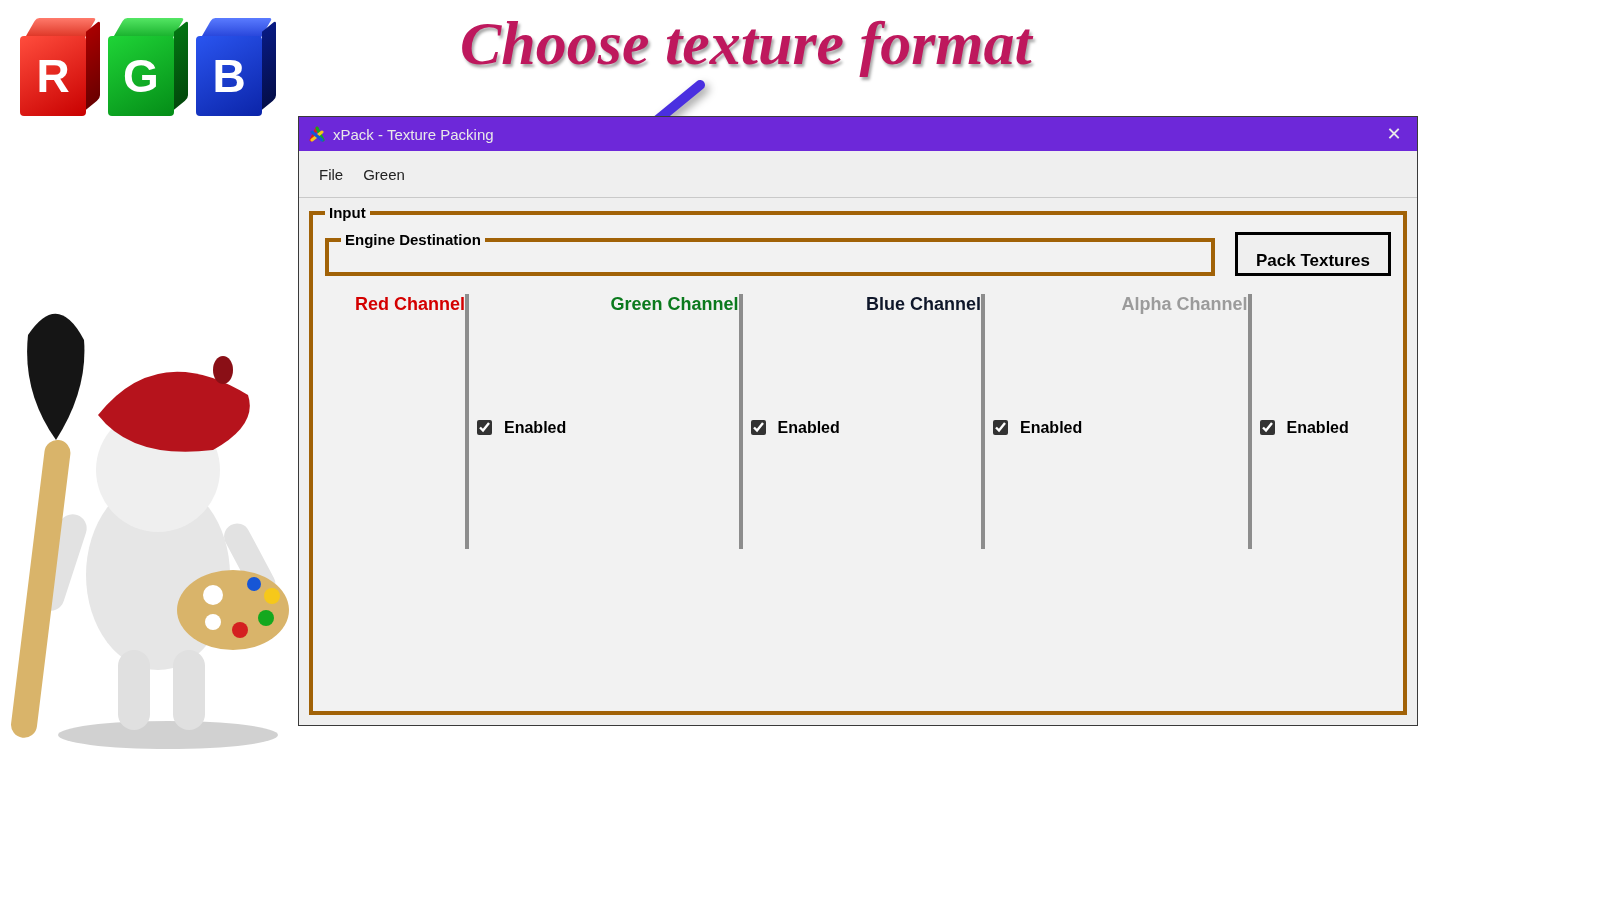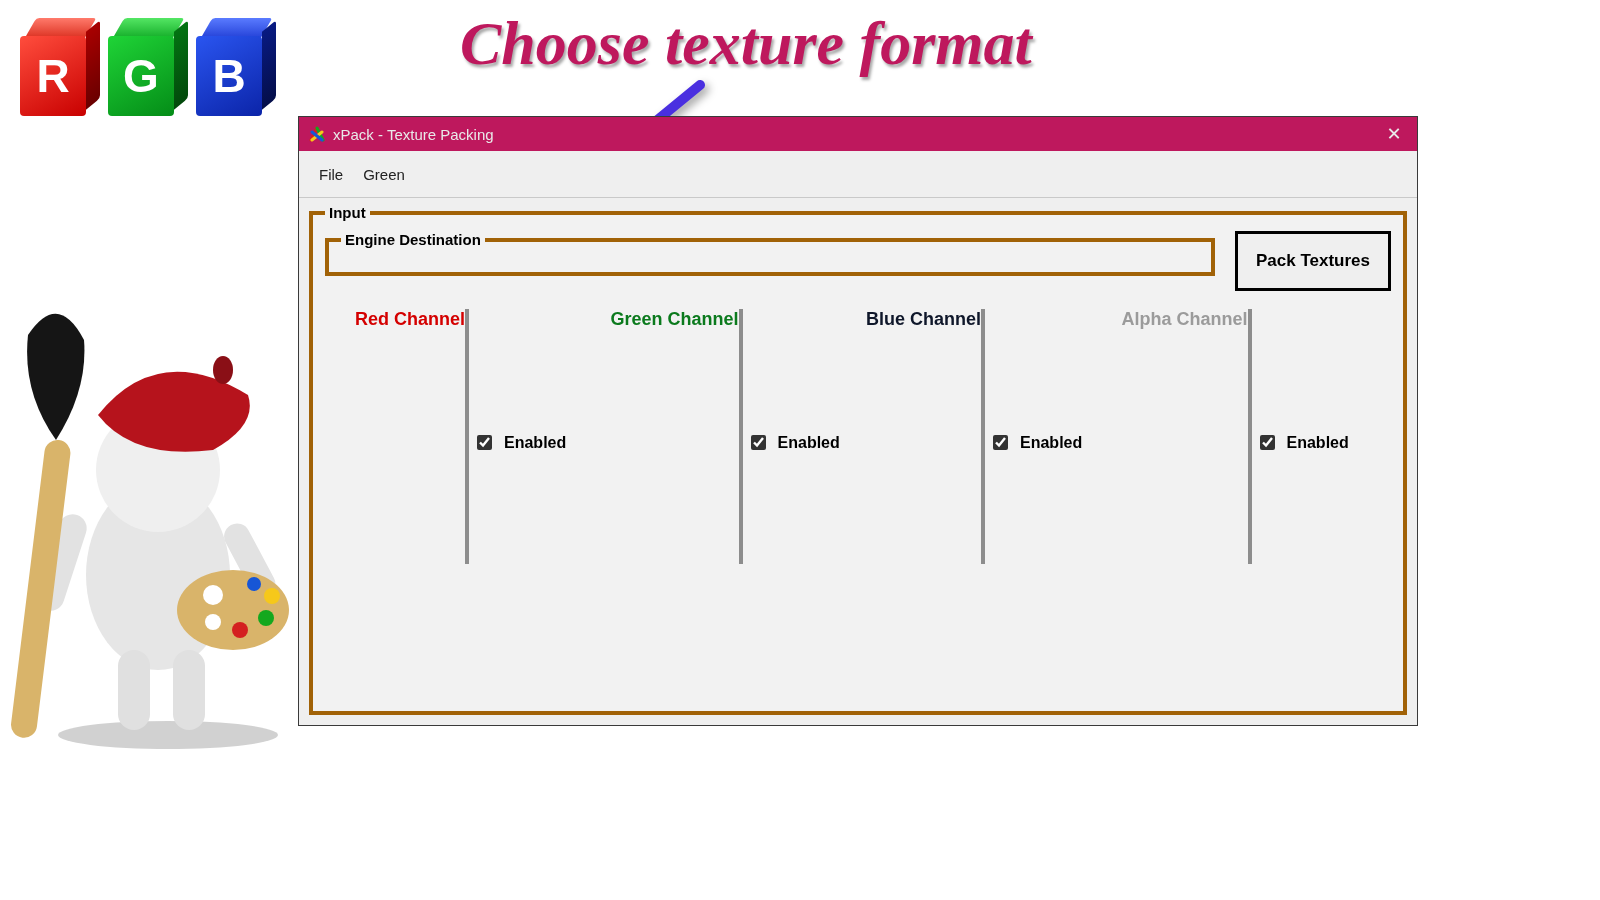--- a/index.html
+++ b/index.html
@@ -25,37 +25,37 @@
   .cube.g .side {background:linear-gradient(#037312,#02490b)}
   .cube.b .front{background:linear-gradient(150deg,#2a55f0,#0b24a8)}
   .cube.b .top  {background:linear-gradient(#5a7bff,#1f3cd4)}
   .cube.b .side {background:linear-gradient(#081a82,#040e4a)}
 
   
   .painter{position:absolute;left:8px;top:300px;width:290px;height:450px}
 
   
   .window{position:absolute;left:298px;top:116px;width:1120px;height:610px;background:#efefef;border:1px solid #3a3a3a;display:flex;flex-direction:column}
-  .titlebar{height:34px;background:#be185d;color:#e9e9e9;display:flex;align-items:center;font-size:15px}
+  .titlebar{height:34px;background:#6d28d9;color:#e9e9e9;display:flex;align-items:center;font-size:15px}
   .titlebar .app-icon{width:16px;height:16px;margin:0 8px 0 10px}
   .titlebar .title{flex:1}
   .titlebar .close{width:46px;height:34px;display:flex;align-items:center;justify-content:center;font-size:18px}
 
   .menubar{height:47px;background:#efefef;border-bottom:1px solid #c9c9c9;display:flex;align-items:center;padding:8px 10px;font-size:15px;color:#222}
   .menubar .menu-item{padding:4px 10px;cursor:default}
 
   .client{flex:1;padding:6px 10px 10px 10px}
 
   fieldset.gb{border:4px solid #a16207;background:#f2f2f2;margin:0;padding:10px 12px 14px 12px}
   fieldset.gb>legend{font-size:15px;font-weight:700;color:#000;padding:0 4px}
 
   .row-top{display:flex;gap:14px;align-items:flex-start}
   .fmt{width:300px}
   .eng{flex:1}
-  .pack-btn{align-self:center;margin-left:6px;height:60px;padding:16px 18px;font-size:17px;font-weight:700;border:3px solid #000;background:#efefef;cursor:pointer}
+  .pack-btn{align-self:center;margin-left:6px;height:44px;padding:16px 18px;font-size:17px;font-weight:700;border:3px solid #000;background:#efefef;cursor:pointer}
 
   .ck-row{display:flex;align-items:center;gap:24px;padding:4px 4px 2px 4px;flex-wrap:wrap}
   label.ck{display:flex;align-items:center;gap:9px;font-size:16px;font-weight:700;color:#000;cursor:pointer}
   label.ck input{width:15px;height:15px;accent-color:#333}
   label.ck.disabled{color:#8a8a8a;cursor:default}
   label.ck.disabled input{opacity:.7}
 
   .channels{display:flex;gap:16px;margin-top:18px;padding:0 30px}
   .ch{flex:1;display:flex;flex-direction:row;align-items:stretch}
   .ch-title{text-align:center;font-size:18px;font-weight:800;margin-bottom:10px}

